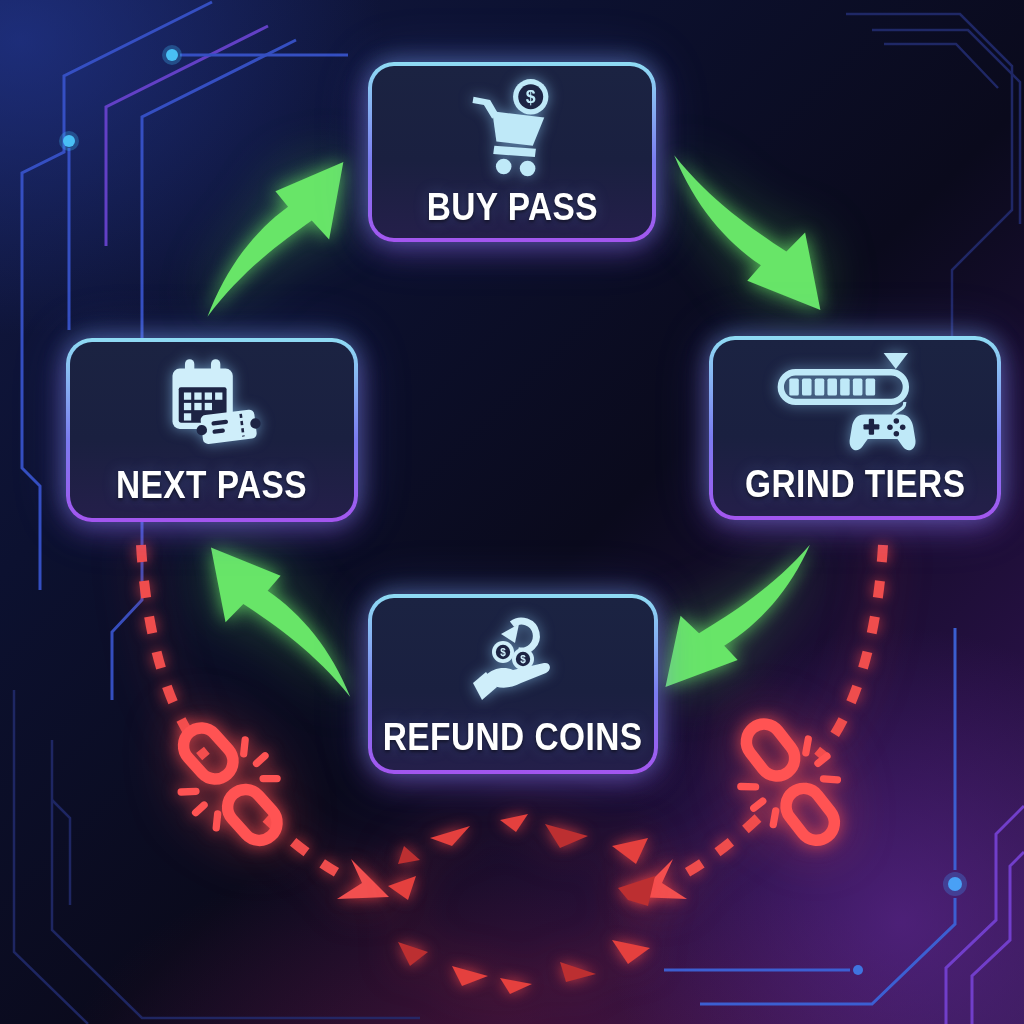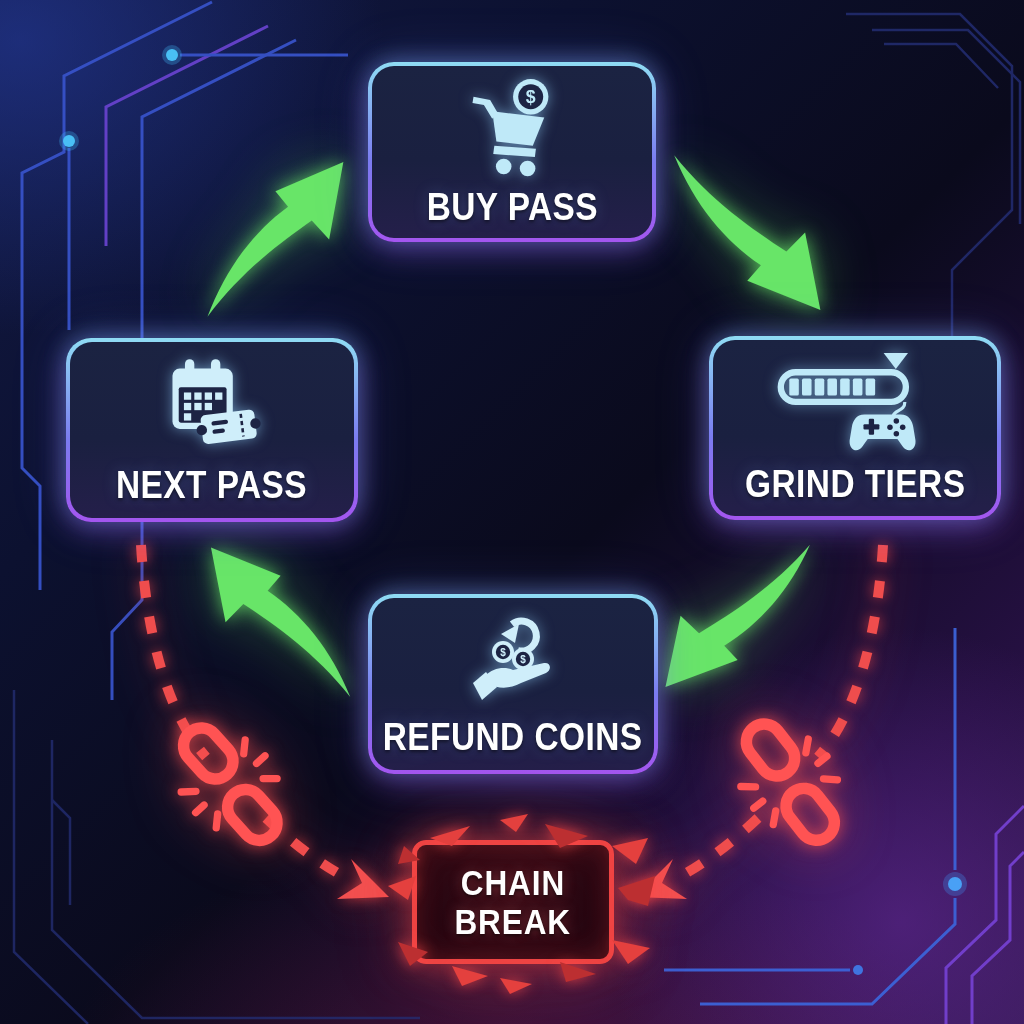--- a/index.html
+++ b/index.html
@@ -204,21 +204,21 @@
           <circle cx="44" cy="14" r="2.6" fill="#1d2444"></circle>
           <circle cx="50" cy="20" r="2.6" fill="#1d2444"></circle>
           <circle cx="44" cy="26" r="2.6" fill="#1d2444"></circle>
           <circle cx="38" cy="20" r="2.6" fill="#1d2444"></circle>
         </g>
       </svg>
       <span class="node-label">GRIND TIERS</span>
     </div>
   </div>
 
-  <div class="node" style="left:66px;top:338px;width:292px;height:184px;border-radius:25px;">
+  <div class="node" style="left:66px;top:338px;width:292px;height:184px;">
     <div class="node-inner">
       <svg class="node-icon" width="112" height="104" viewBox="0 0 100 100">
         <rect x="12" y="14" width="58" height="58" rx="7" fill="#cfeefa"></rect>
         <rect x="18" y="32" width="46" height="34" rx="2" fill="#1d2444"></rect>
         <rect x="24" y="5" width="9" height="16" rx="4.5" fill="#cfeefa"></rect>
         <rect x="49" y="5" width="9" height="16" rx="4.5" fill="#cfeefa"></rect>
         <g fill="#cfeefa">
           <rect x="23" y="37" width="7" height="7"></rect>
             <rect x="33" y="37" width="7" height="7"></rect>
           <rect x="43" y="37" width="7" height="7"></rect>
@@ -252,24 +252,20 @@
         <circle cx="60" cy="49" r="11" fill="#cfeefa"></circle>
         <circle cx="60" cy="49" r="7.2" fill="#1d2444"></circle>
         <text x="60" y="53" font-size="10" font-weight="bold" fill="#cfeefa" text-anchor="middle">$</text>
         <path d="M22,66 C30,58 41,56 50,60 L81,53 C88,52 89,60 83,63 L58,73 C47,79 35,79 27,74 Z" fill="#cfeefa"></path>
         <polygon points="10,73 23,62 34,77 19,90" fill="#cfeefa"></polygon>
       </svg>
       <span class="node-label">REFUND COINS</span>
     </div>
   </div>
 
-  <div class="break-box">
-    <span class="break-line">CHAIN</span>
-    <span class="break-line">BREAK</span>
-  </div>
 
   <svg class="layer redfx" viewBox="0 0 1024 1024">
     <g>
       <polygon points="430,838 470,826 452,846" fill="#e4403e"></polygon>
       <polygon points="545,824 588,836 560,848" fill="#bc2f31"></polygon>
       <polygon points="612,846 648,838 636,864" fill="#e4403e"></polygon>
       <polygon points="618,888 655,876 648,906 628,900" fill="#bc2f31"></polygon>
       <polygon points="612,940 650,948 628,964" fill="#e4403e"></polygon>
       <polygon points="560,962 596,974 566,982" fill="#bc2f31"></polygon>
       <polygon points="452,966 488,976 462,986" fill="#e4403e"></polygon>

